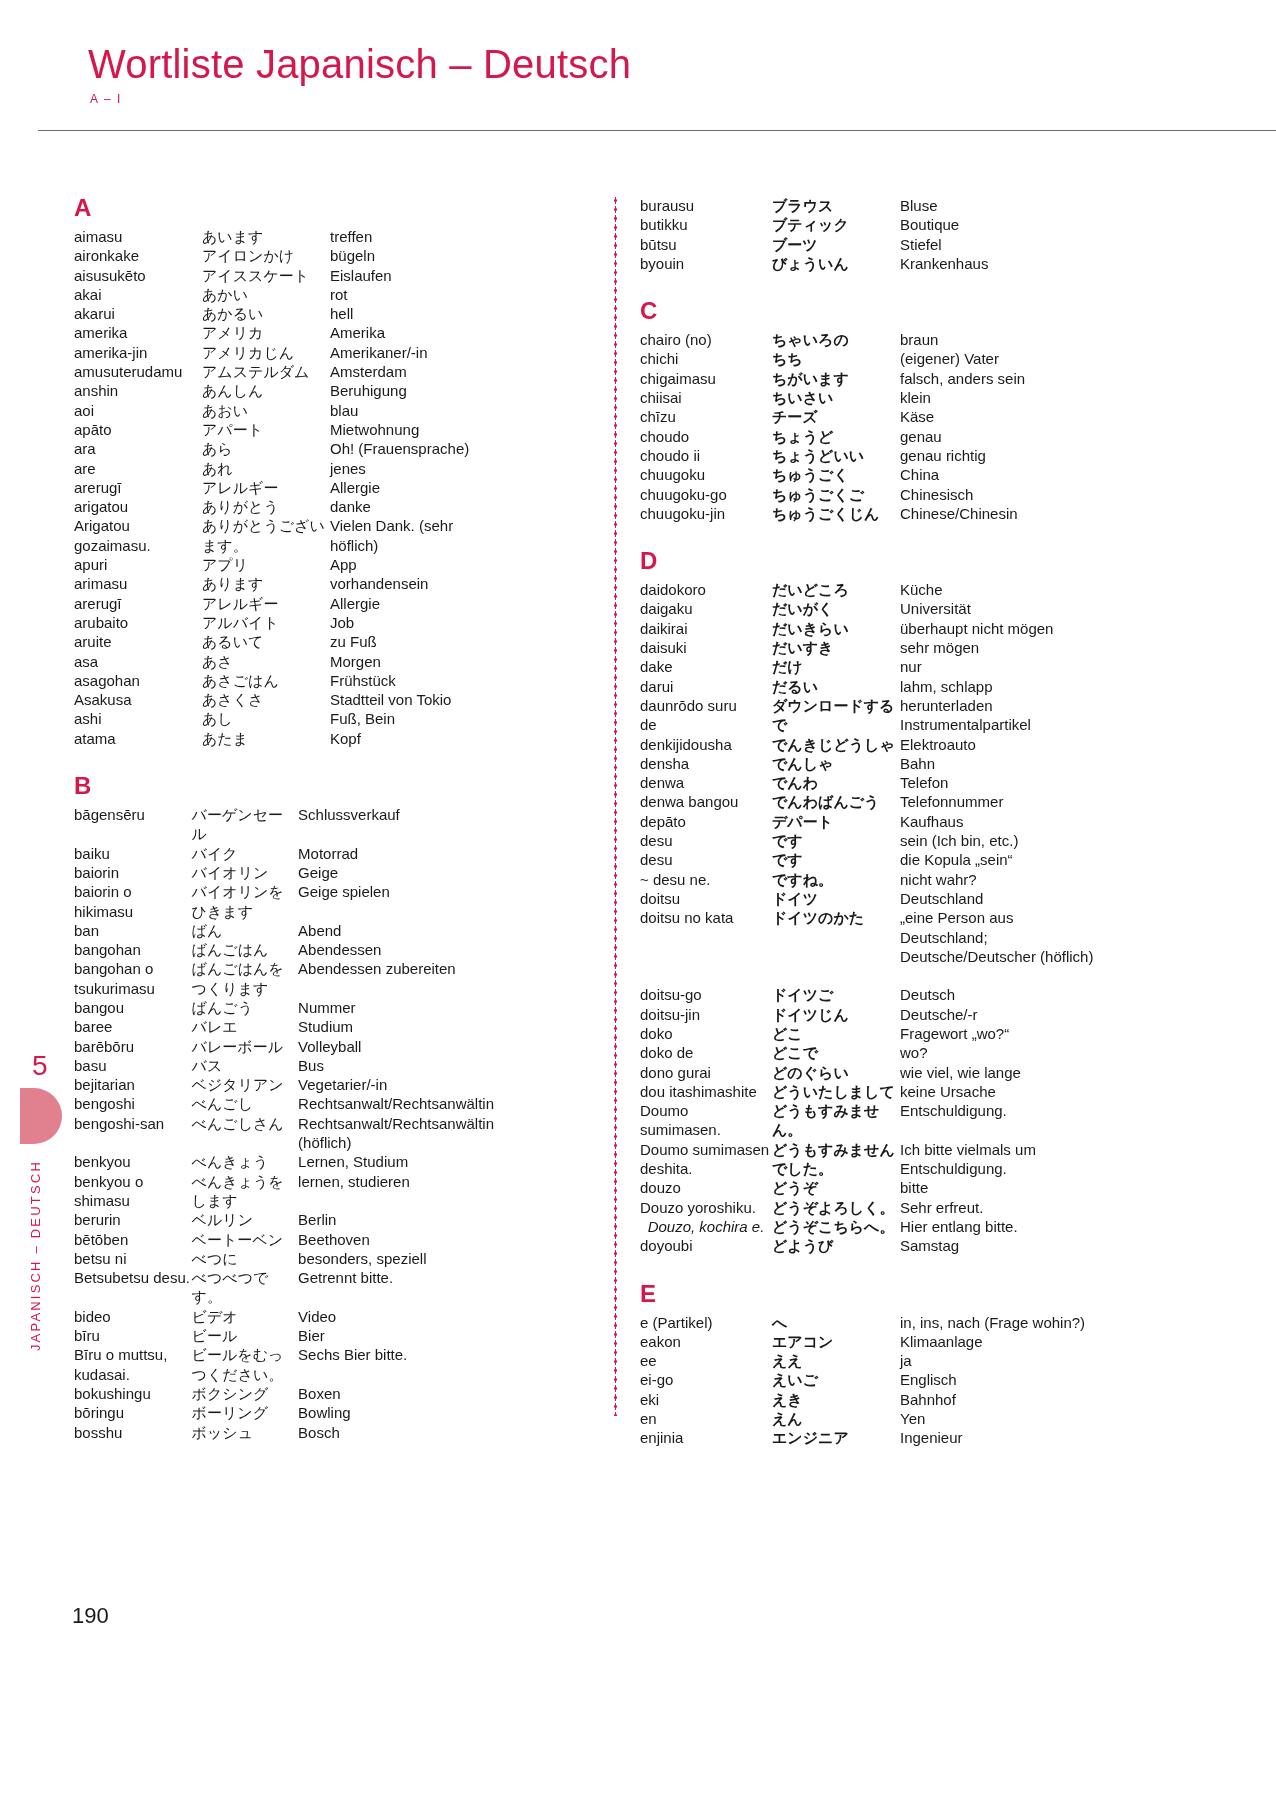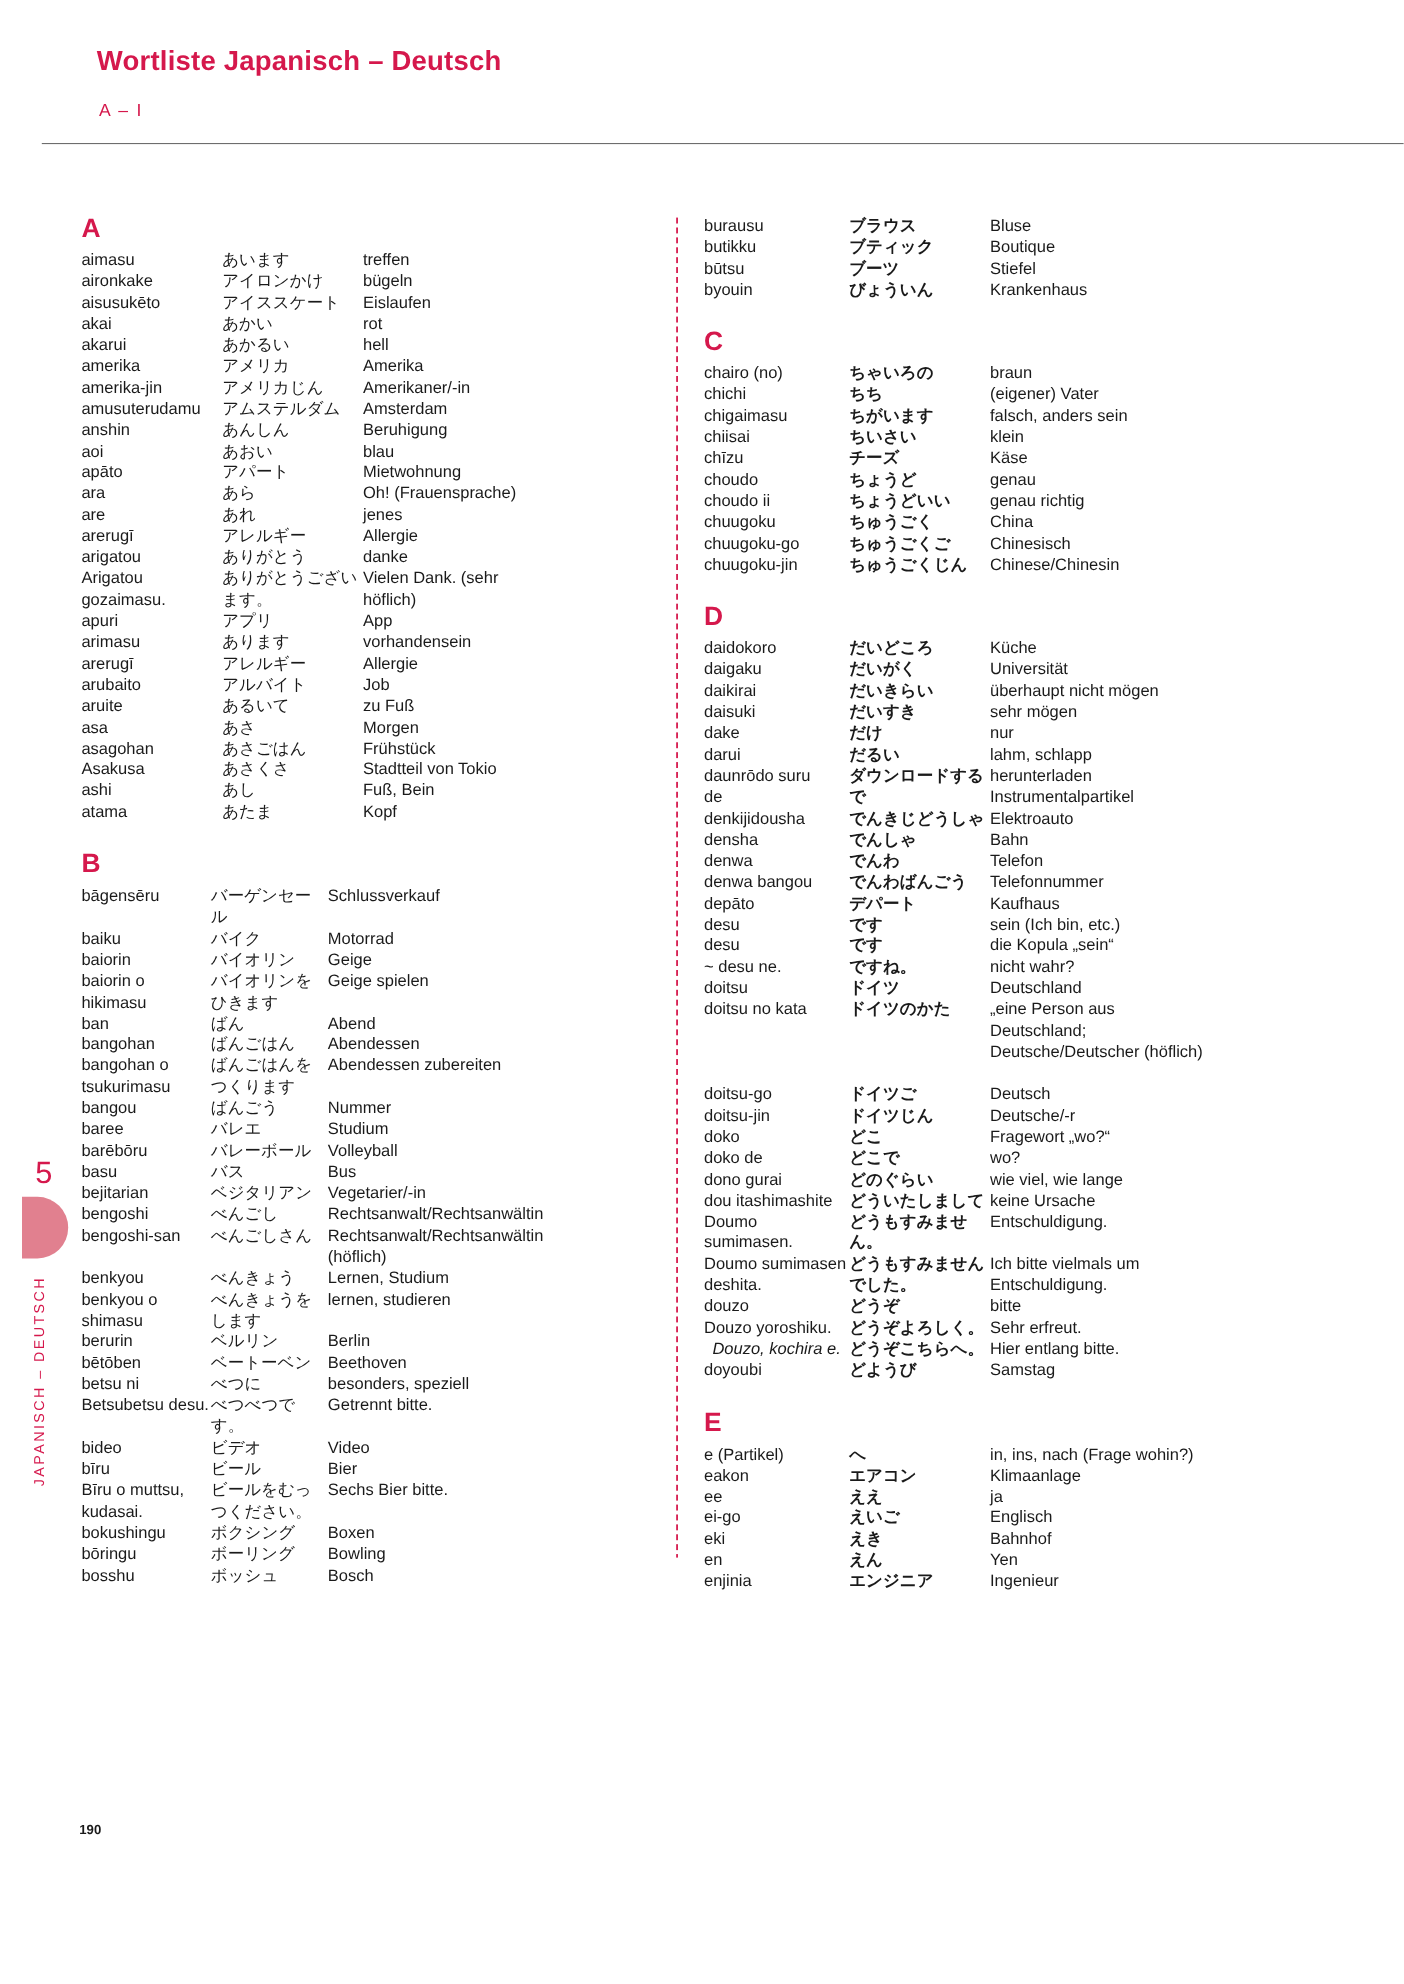--- a/index.html
+++ b/index.html
@@ -17,30 +17,29 @@
   
   #header {
     position: absolute;
     left: 0; top: 0;
     width: 1276px;
     height: 148px;
   }
   #header .title {
     position: absolute;
     left: 88px; top: 42px;
-    font-size: 25px;
+    font-size: 40px;
     color: #d5184c;
     letter-spacing: .2px;
     white-space: nowrap;
-    font-weight: bold;
   }
   #header .subtitle {
     position: absolute;
     left: 90px; top: 92px;
-    font-size: 16px;
+    font-size: 12px;
     color: #d5184c;
     letter-spacing: 1.6px;
   }
   #header .rule {
     position: absolute;
     left: 38px; top: 130px;
     width: 1238px;
     height: 1px;
     background: #6d6d6d;
   }
@@ -67,23 +66,23 @@
     color: #d5184c;
     letter-spacing: 2.2px;
     white-space: nowrap;
     transform-origin: left top;
     transform: rotate(-90deg) translate(-100%, 0);
   }
 
   
   #page-number {
     position: absolute;
-    left: 72px; top: 1656px;
-    font-size: 12px;
-    font-weight: bold;
+    left: 72px; top: 1603px;
+    font-size: 22px;
+    font-weight: normal;
     color: #1a1a1a;
   }
 
   
   .column { position: absolute; top: 196px; }
   #col-left  { left: 74px;  width: 420px; }
   #col-right { left: 640px; width: 460px; }
 
   
   #col-divider {

